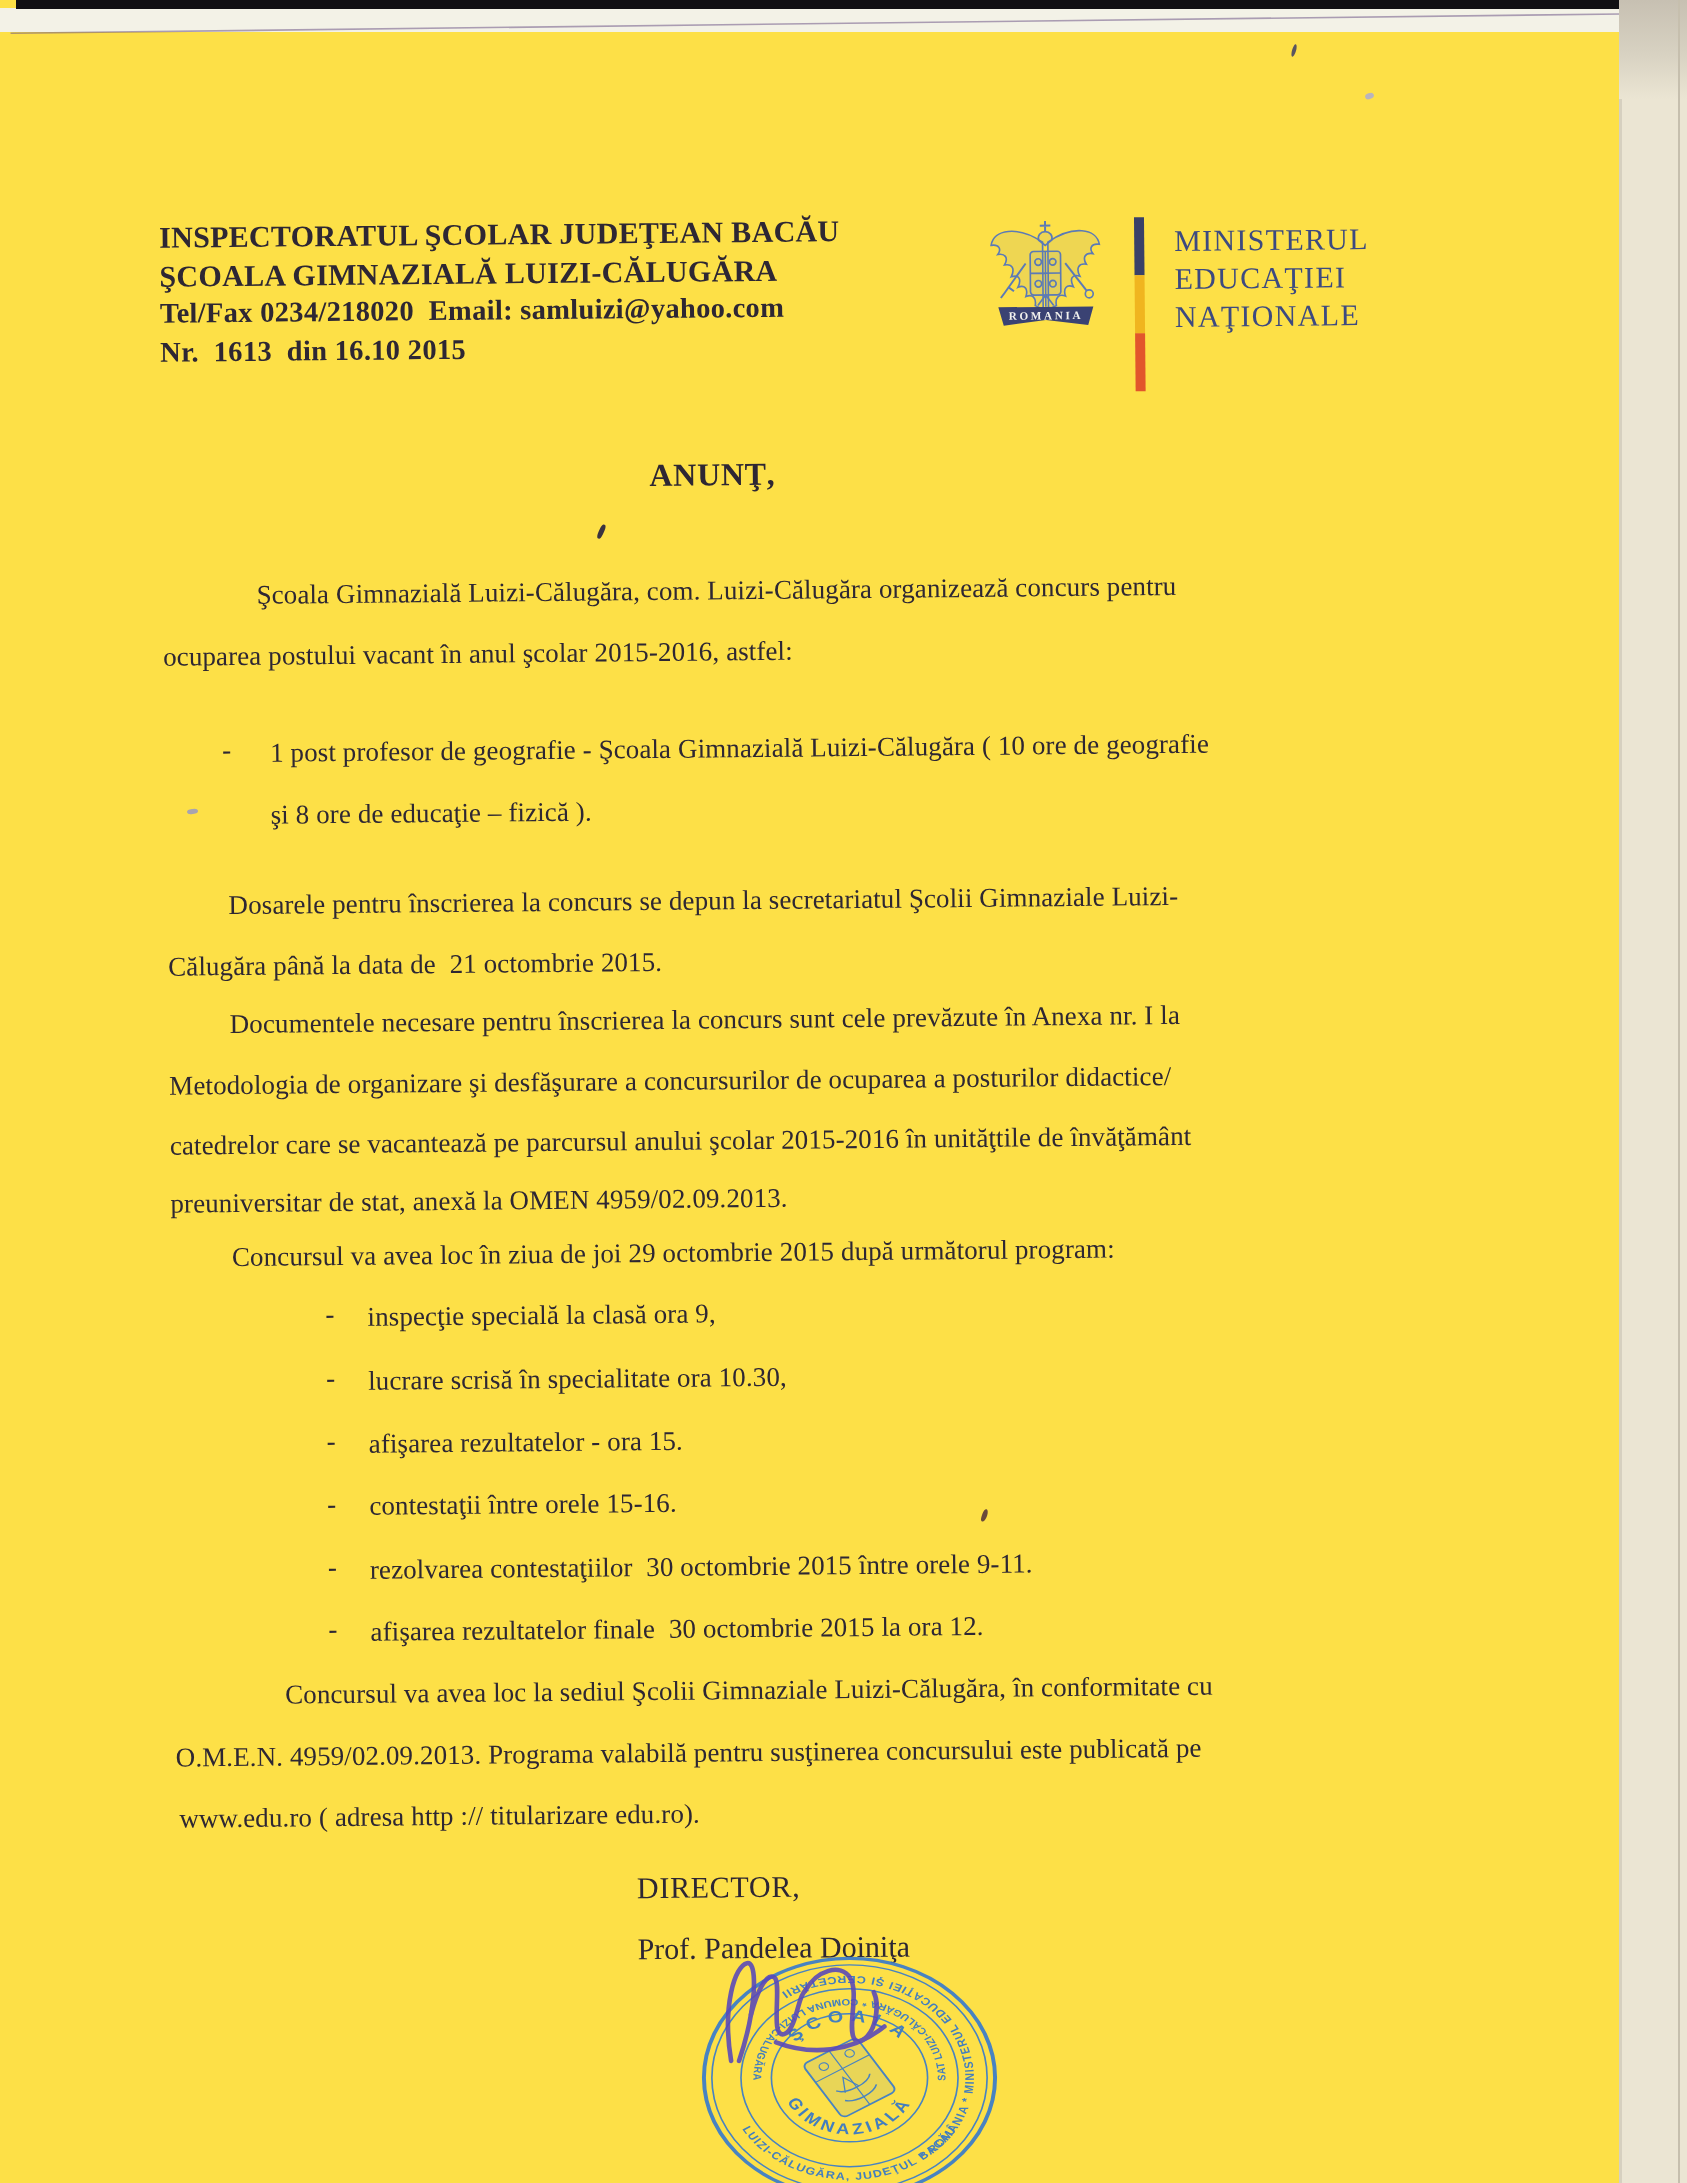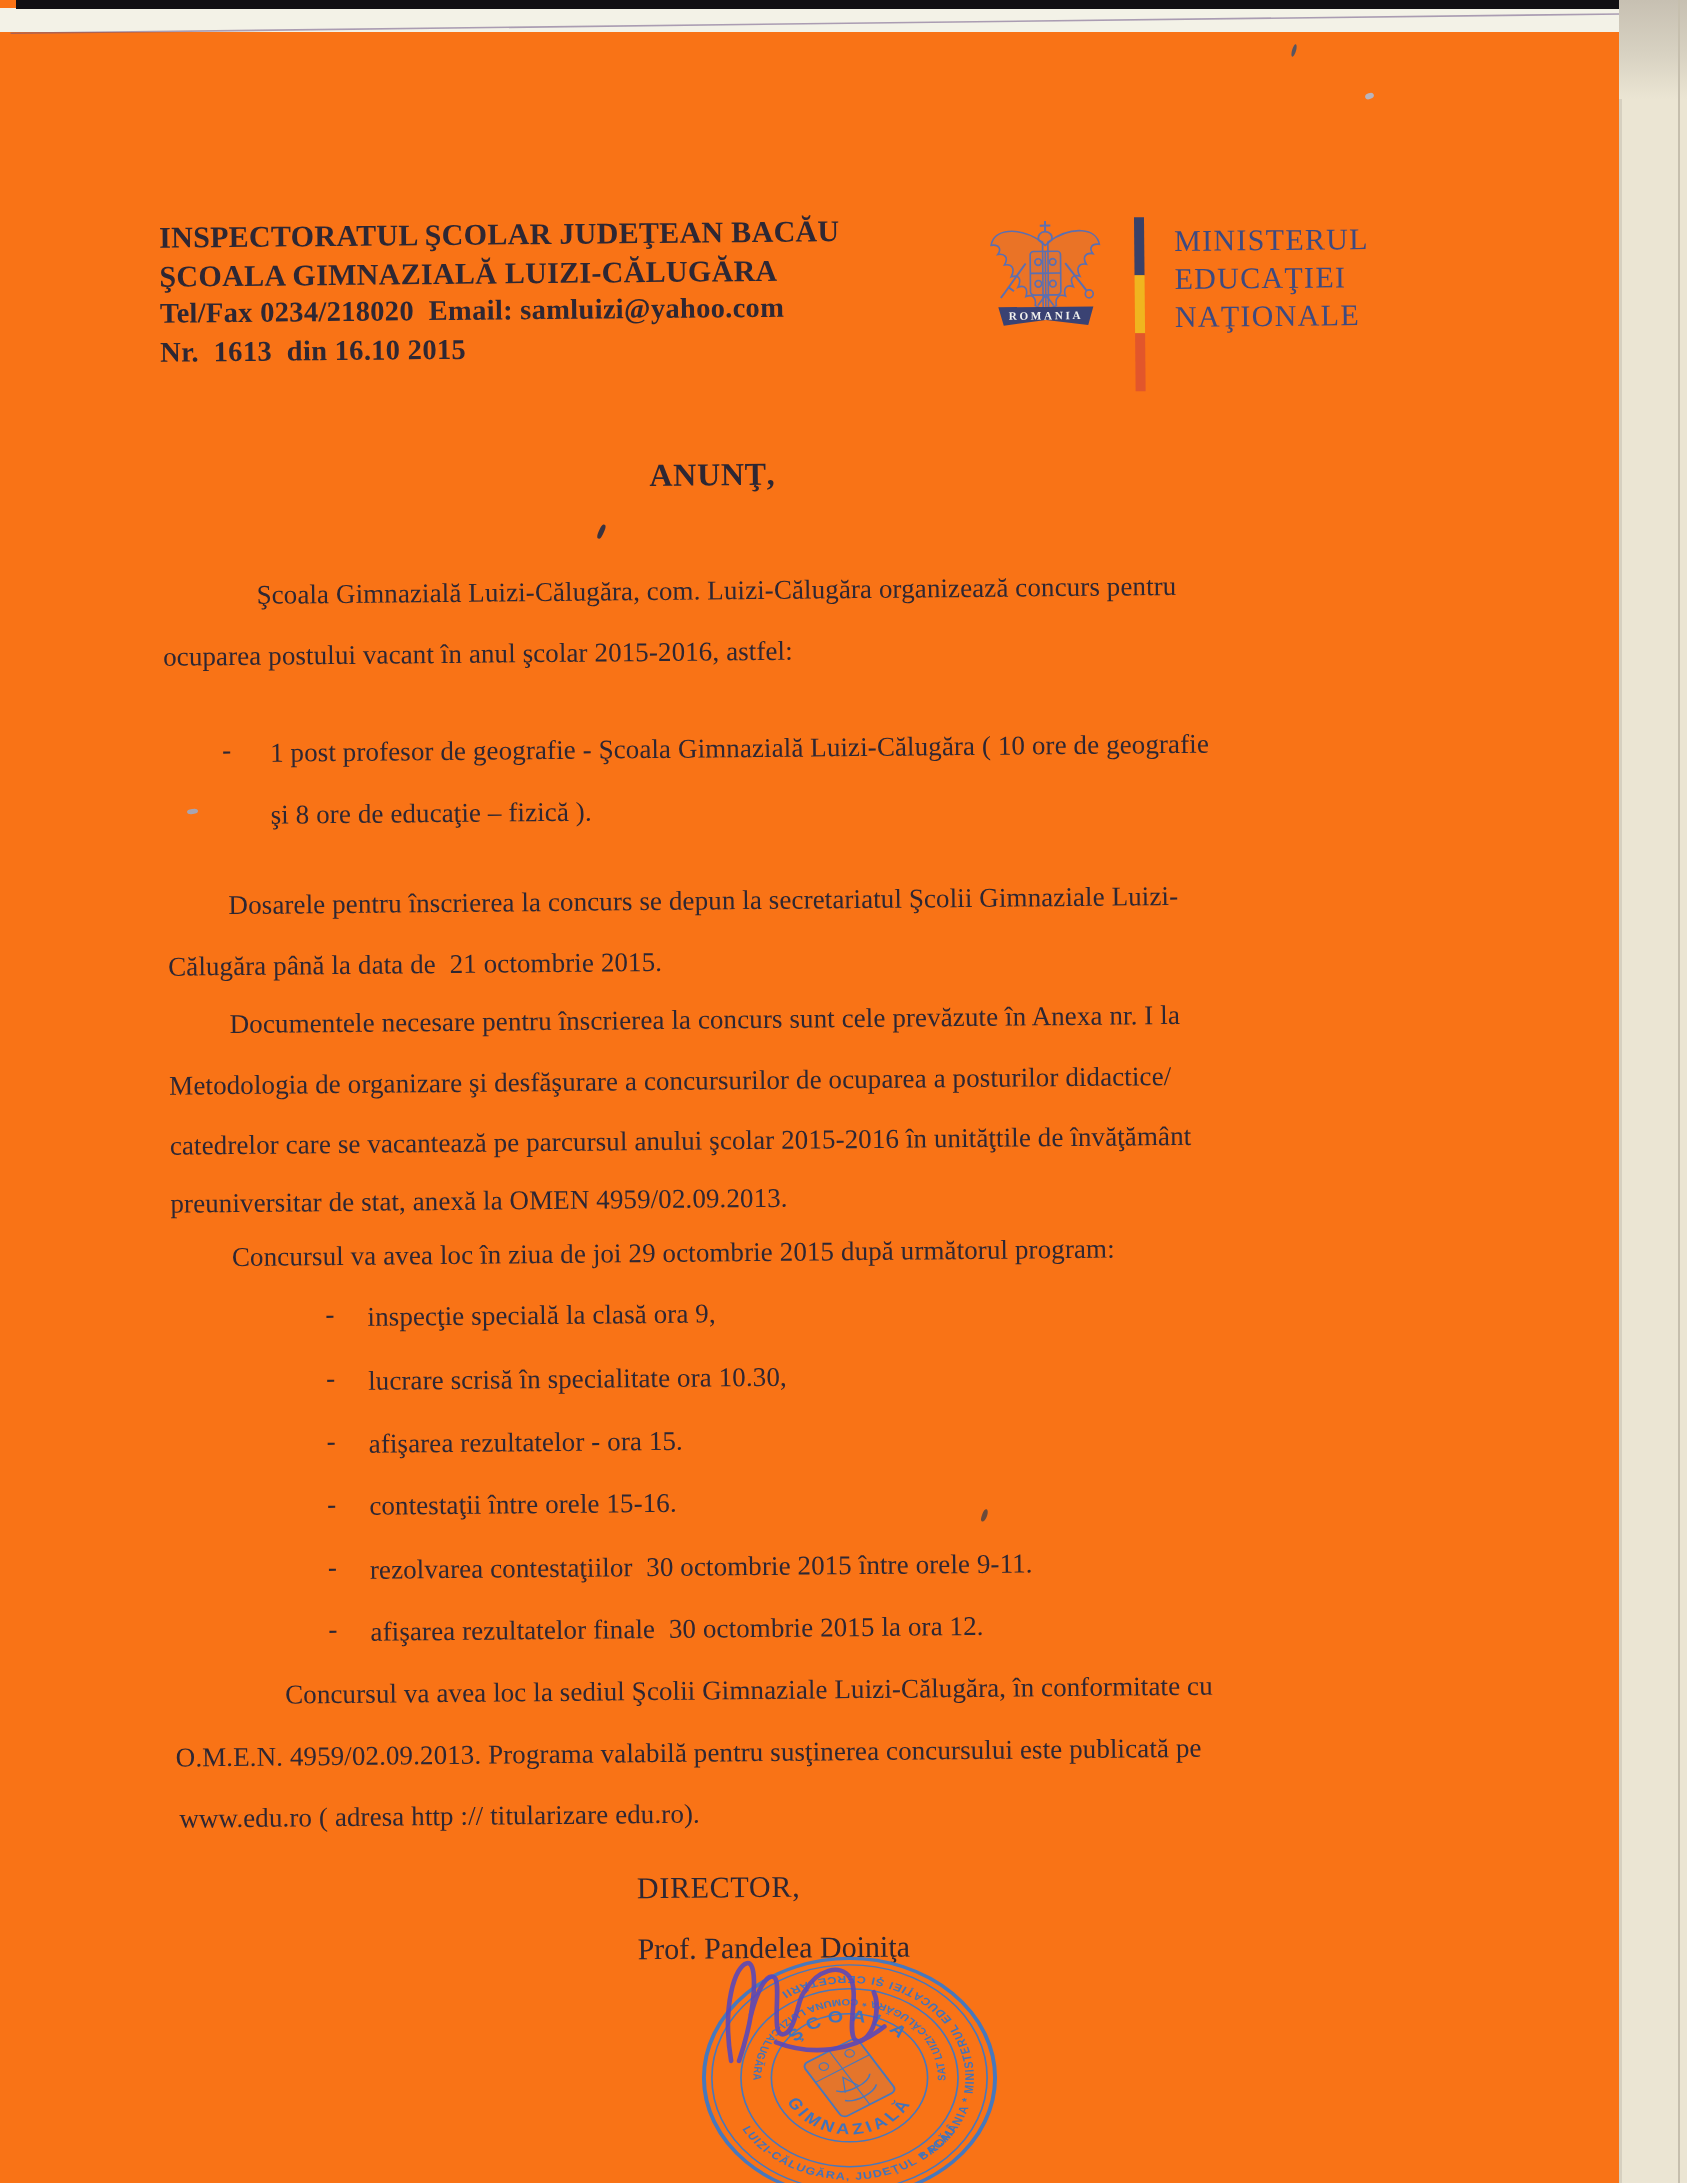--- a/index.html
+++ b/index.html
@@ -1,18 +1,18 @@
 <!DOCTYPE html>
 <html style="font-size:10.6px"><head>
 <meta charset="utf-8">
 <style>
   html,body{margin:0;padding:0;background:#888;}
   .page{
     position:relative;width:1688px;height:2183px;overflow:hidden;
-    background:#f97316;
+    background:#fde047;
     font-family:"Liberation Serif","DejaVu Serif",serif;
     color:#2e2733;
   }
   .abs{position:absolute;}
   
   .top-cream{left:0;top:8px;width:1619px;height:24px;background:#f3f2e7;}
   .top-black-bar{left:16px;top:0;width:1603px;height:8.6px;background:#111013;}
   .edge-line-svg{left:0;top:0;width:1688px;height:40px;}
   .right-strip{left:1619px;top:0;width:69px;height:2183px;background:#ebe5d3;}
   .right-strip-top{position:absolute;left:0;top:0;width:69px;height:99px;

